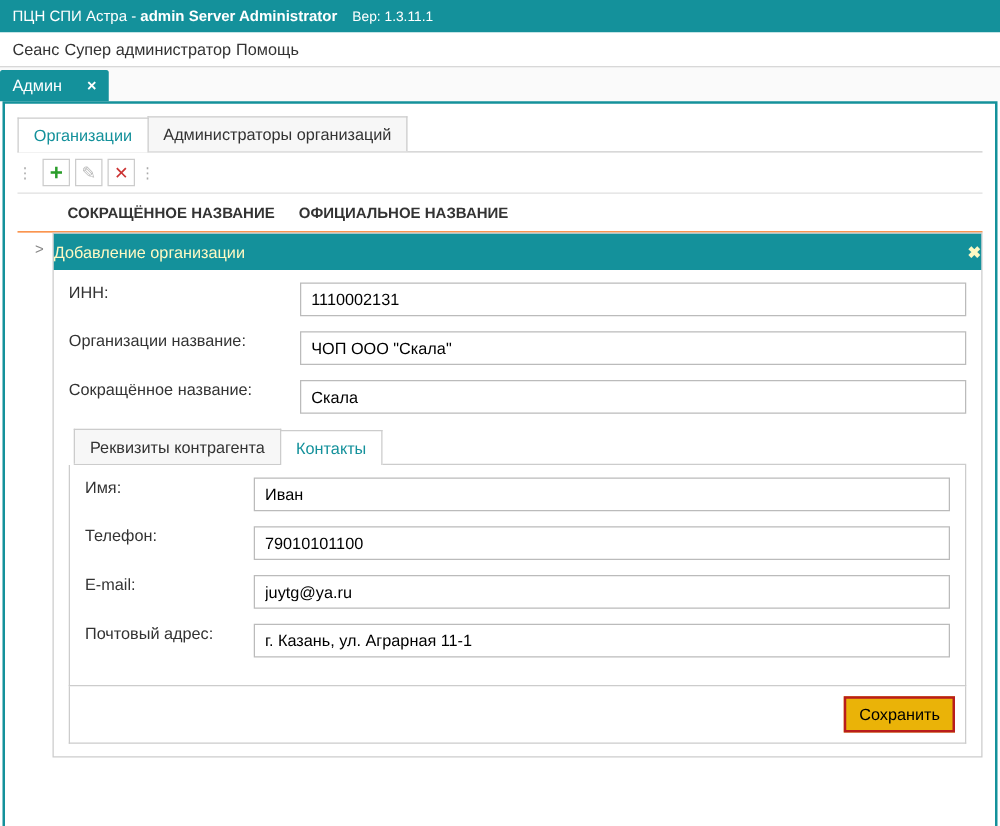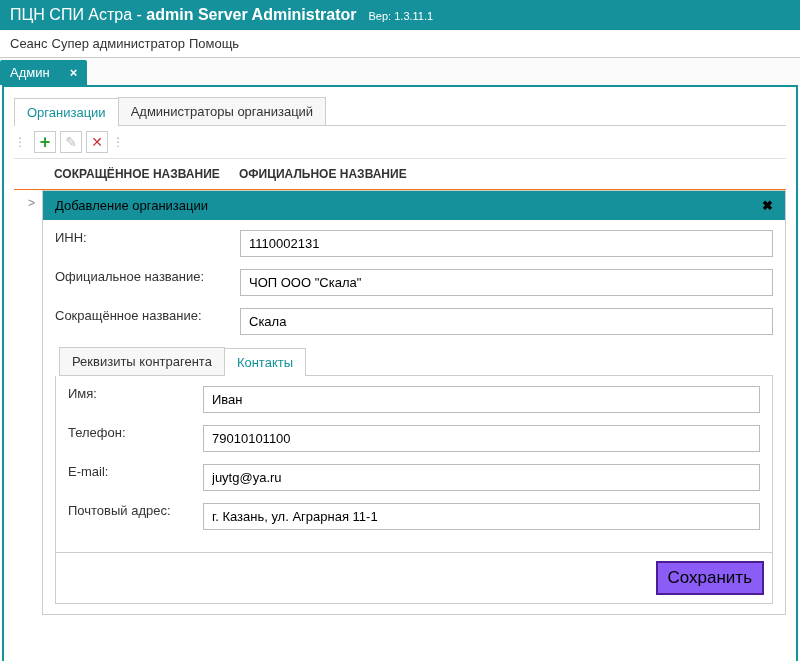--- a/index.html
+++ b/index.html
@@ -13,21 +13,21 @@
       overflow: hidden;
     }
     .title-bar {
       background: #14919b;
       color: #fff;
       padding: 6px 10px;
       display: flex;
       align-items: baseline;
       gap: 4px;
     }
-    .title-bar .app-name { font-size: 16px; }
+    .title-bar .app-name { font-size: 12px; }
     .title-bar .app-name .bold { font-weight: 700; }
     .title-bar .version { font-size: 11px; margin-left: 8px; }
     .menu-bar {
       display: flex;
       gap: 4px;
       padding: 6px 10px;
       border-bottom: 1px solid #ccc;
       background: #fff;
     }
     .menu-item { cursor: pointer; }
@@ -111,22 +111,22 @@
       margin-top: 6px;
       color: #888;
       font-size: 12px;
     }
     .dialog {
       margin: 0 0 0 28px;
       border: 1px solid #ccc;
     }
     .dialog-title {
       background: #14919b;
-      color: #000000;
-      padding: 7px 12px;
+      color: #fef9c3;
+      padding: 7px 0;
       display: flex;
       justify-content: space-between;
       gap: 16px;
     }
     .dialog-title .dlg-close { font-weight: bold; cursor: pointer; }
     .dialog-body { padding: 10px 12px; }
     .form-row {
       display: flex;
       align-items: flex-start;
       margin-bottom: 12px;
@@ -168,23 +168,23 @@
     .contacts-body .form-row label { width: 135px; }
     .footer-bar {
       display: flex;
       justify-content: flex-end;
       border: 1px solid #ccc;
       border-top: none;
       padding: 8px;
     }
     .save-btn {
       padding: 5px 10px;
-      border: 2px solid #4c1d95;
-      background: #8b5cf6;
-      font-size: 17px;
+      border: 2px solid #b91c1c;
+      background: #eab308;
+      font-size: 13px;
       font-family: inherit;
       cursor: pointer;
     }
   </style>
 </head>
 <body>
 
 <div class="title-bar">
   <span class="app-name">
     <span>ПЦН СПИ Астра -</span>
@@ -243,21 +243,21 @@
         <span>Добавление организации</span>
         <span class="dlg-close">✖</span>
       </div>
       <div class="dialog-body">
 
         <div class="form-row">
           <label>ИНН:</label>
           <input type="text" value="1110002131" style="">
         </div>
         <div class="form-row">
-          <label>Официальное название:</label>
+          <label>Организации название:</label>
           <input type="text" value="ЧОП ООО &quot;Скала&quot;" style="">
         </div>
         <div class="form-row">
           <label>Сокращённое название:</label>
           <input type="text" value="Скала" style="">
         </div>
 
         <div class="sub-tabs">
           <div class="sub-tab">Реквизиты контрагента</div>
           <div class="sub-tab active">Контакты</div>

